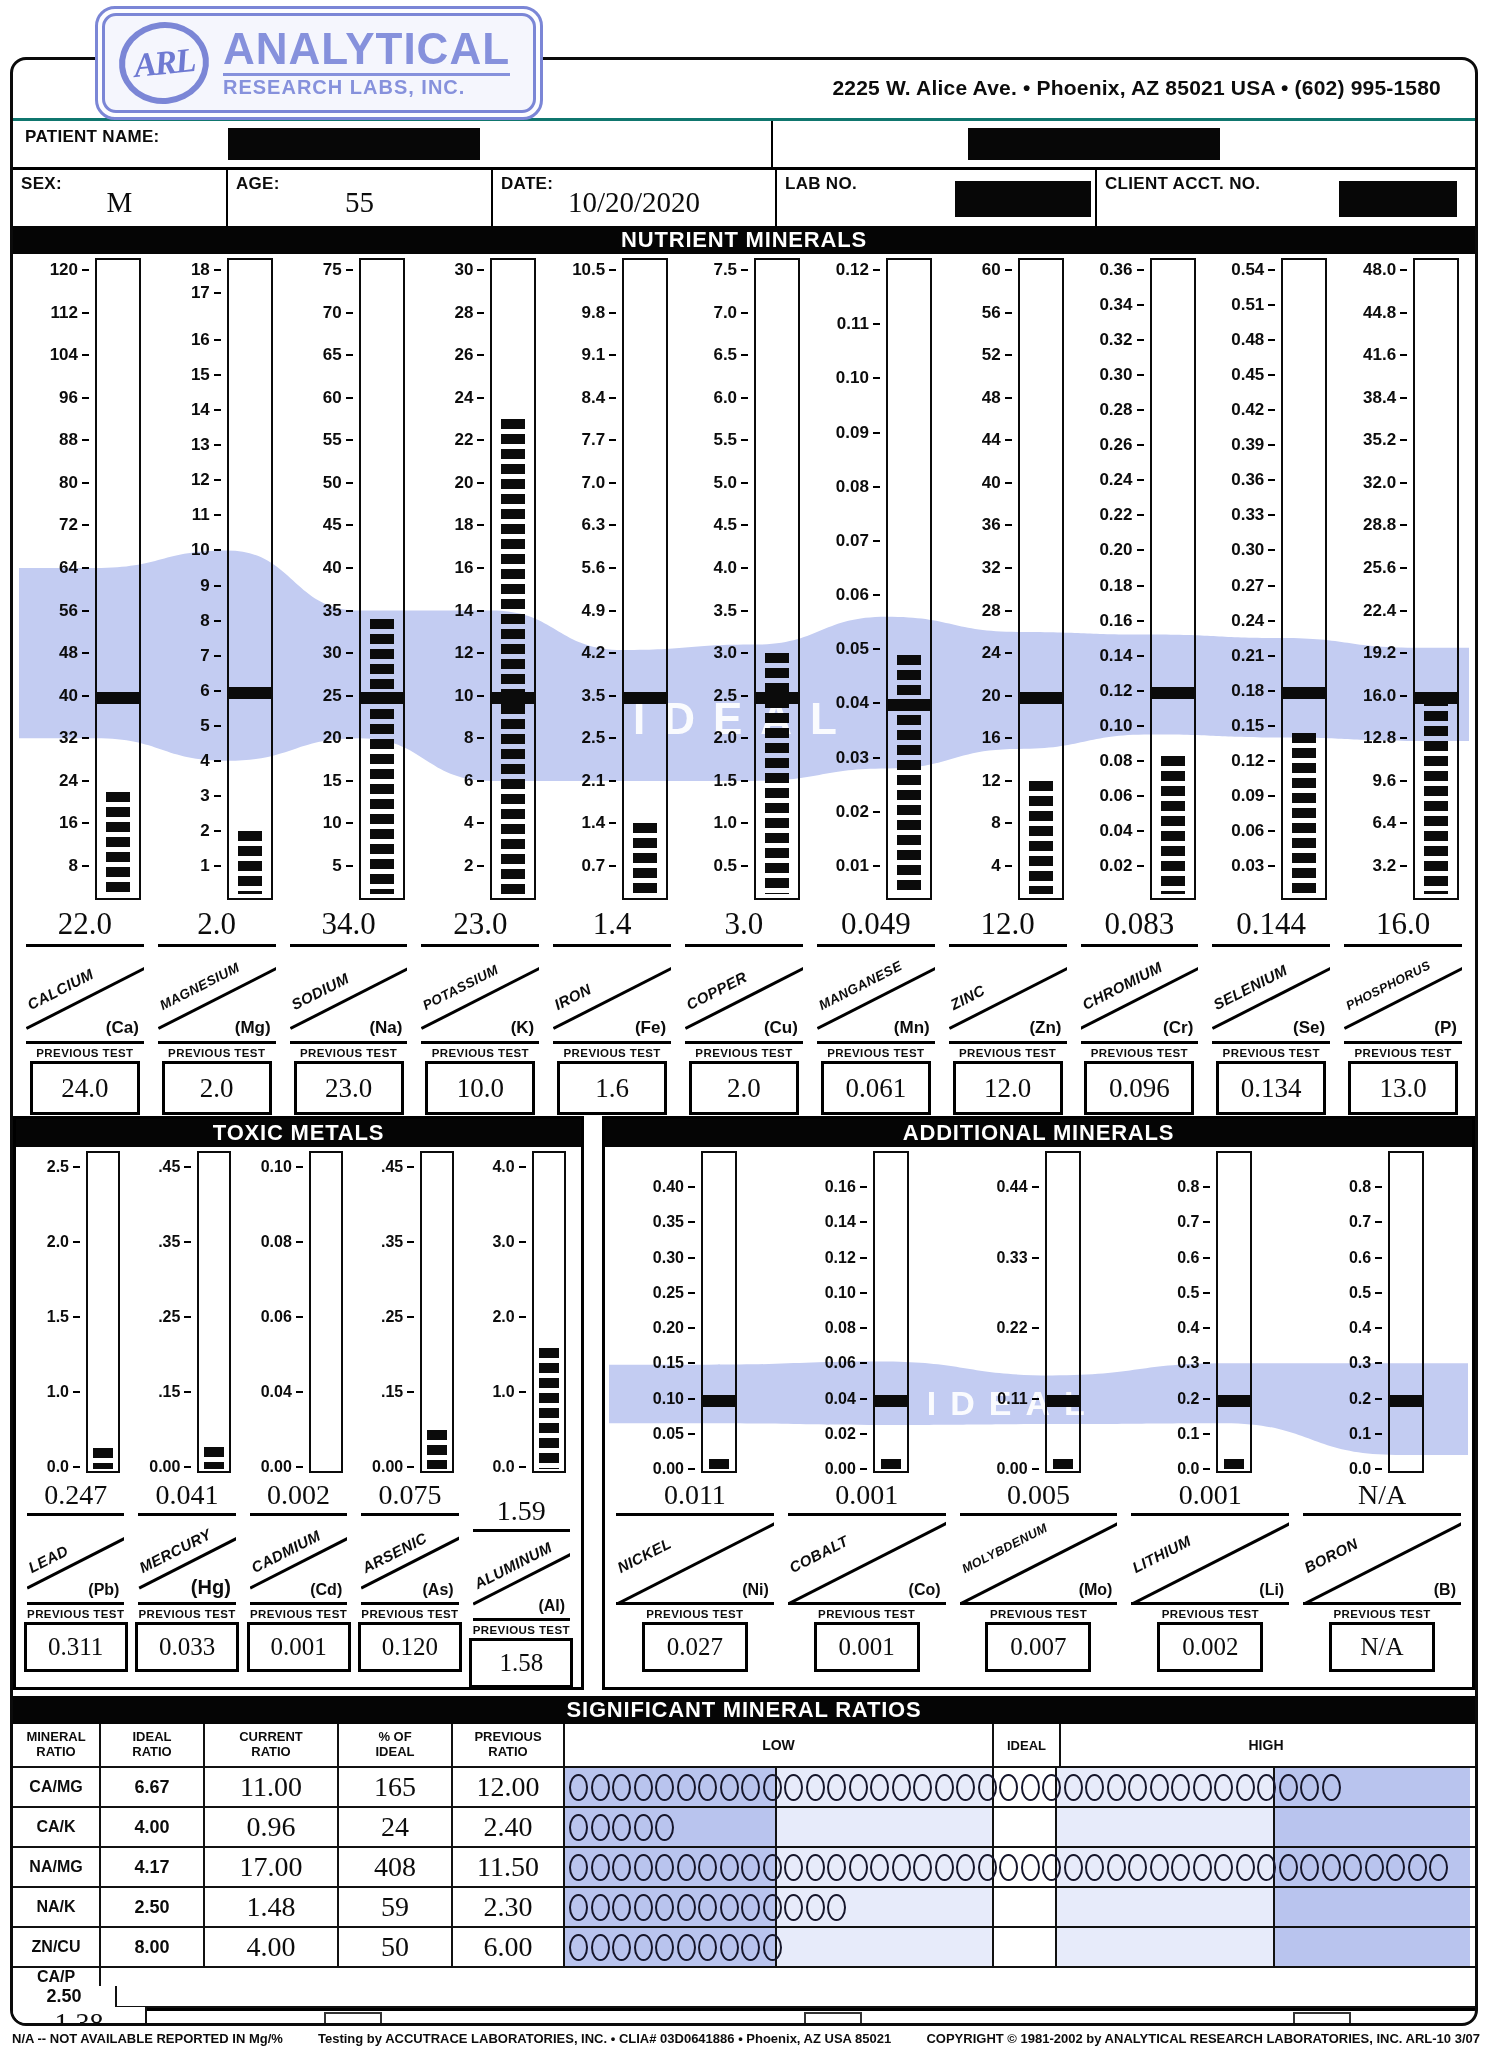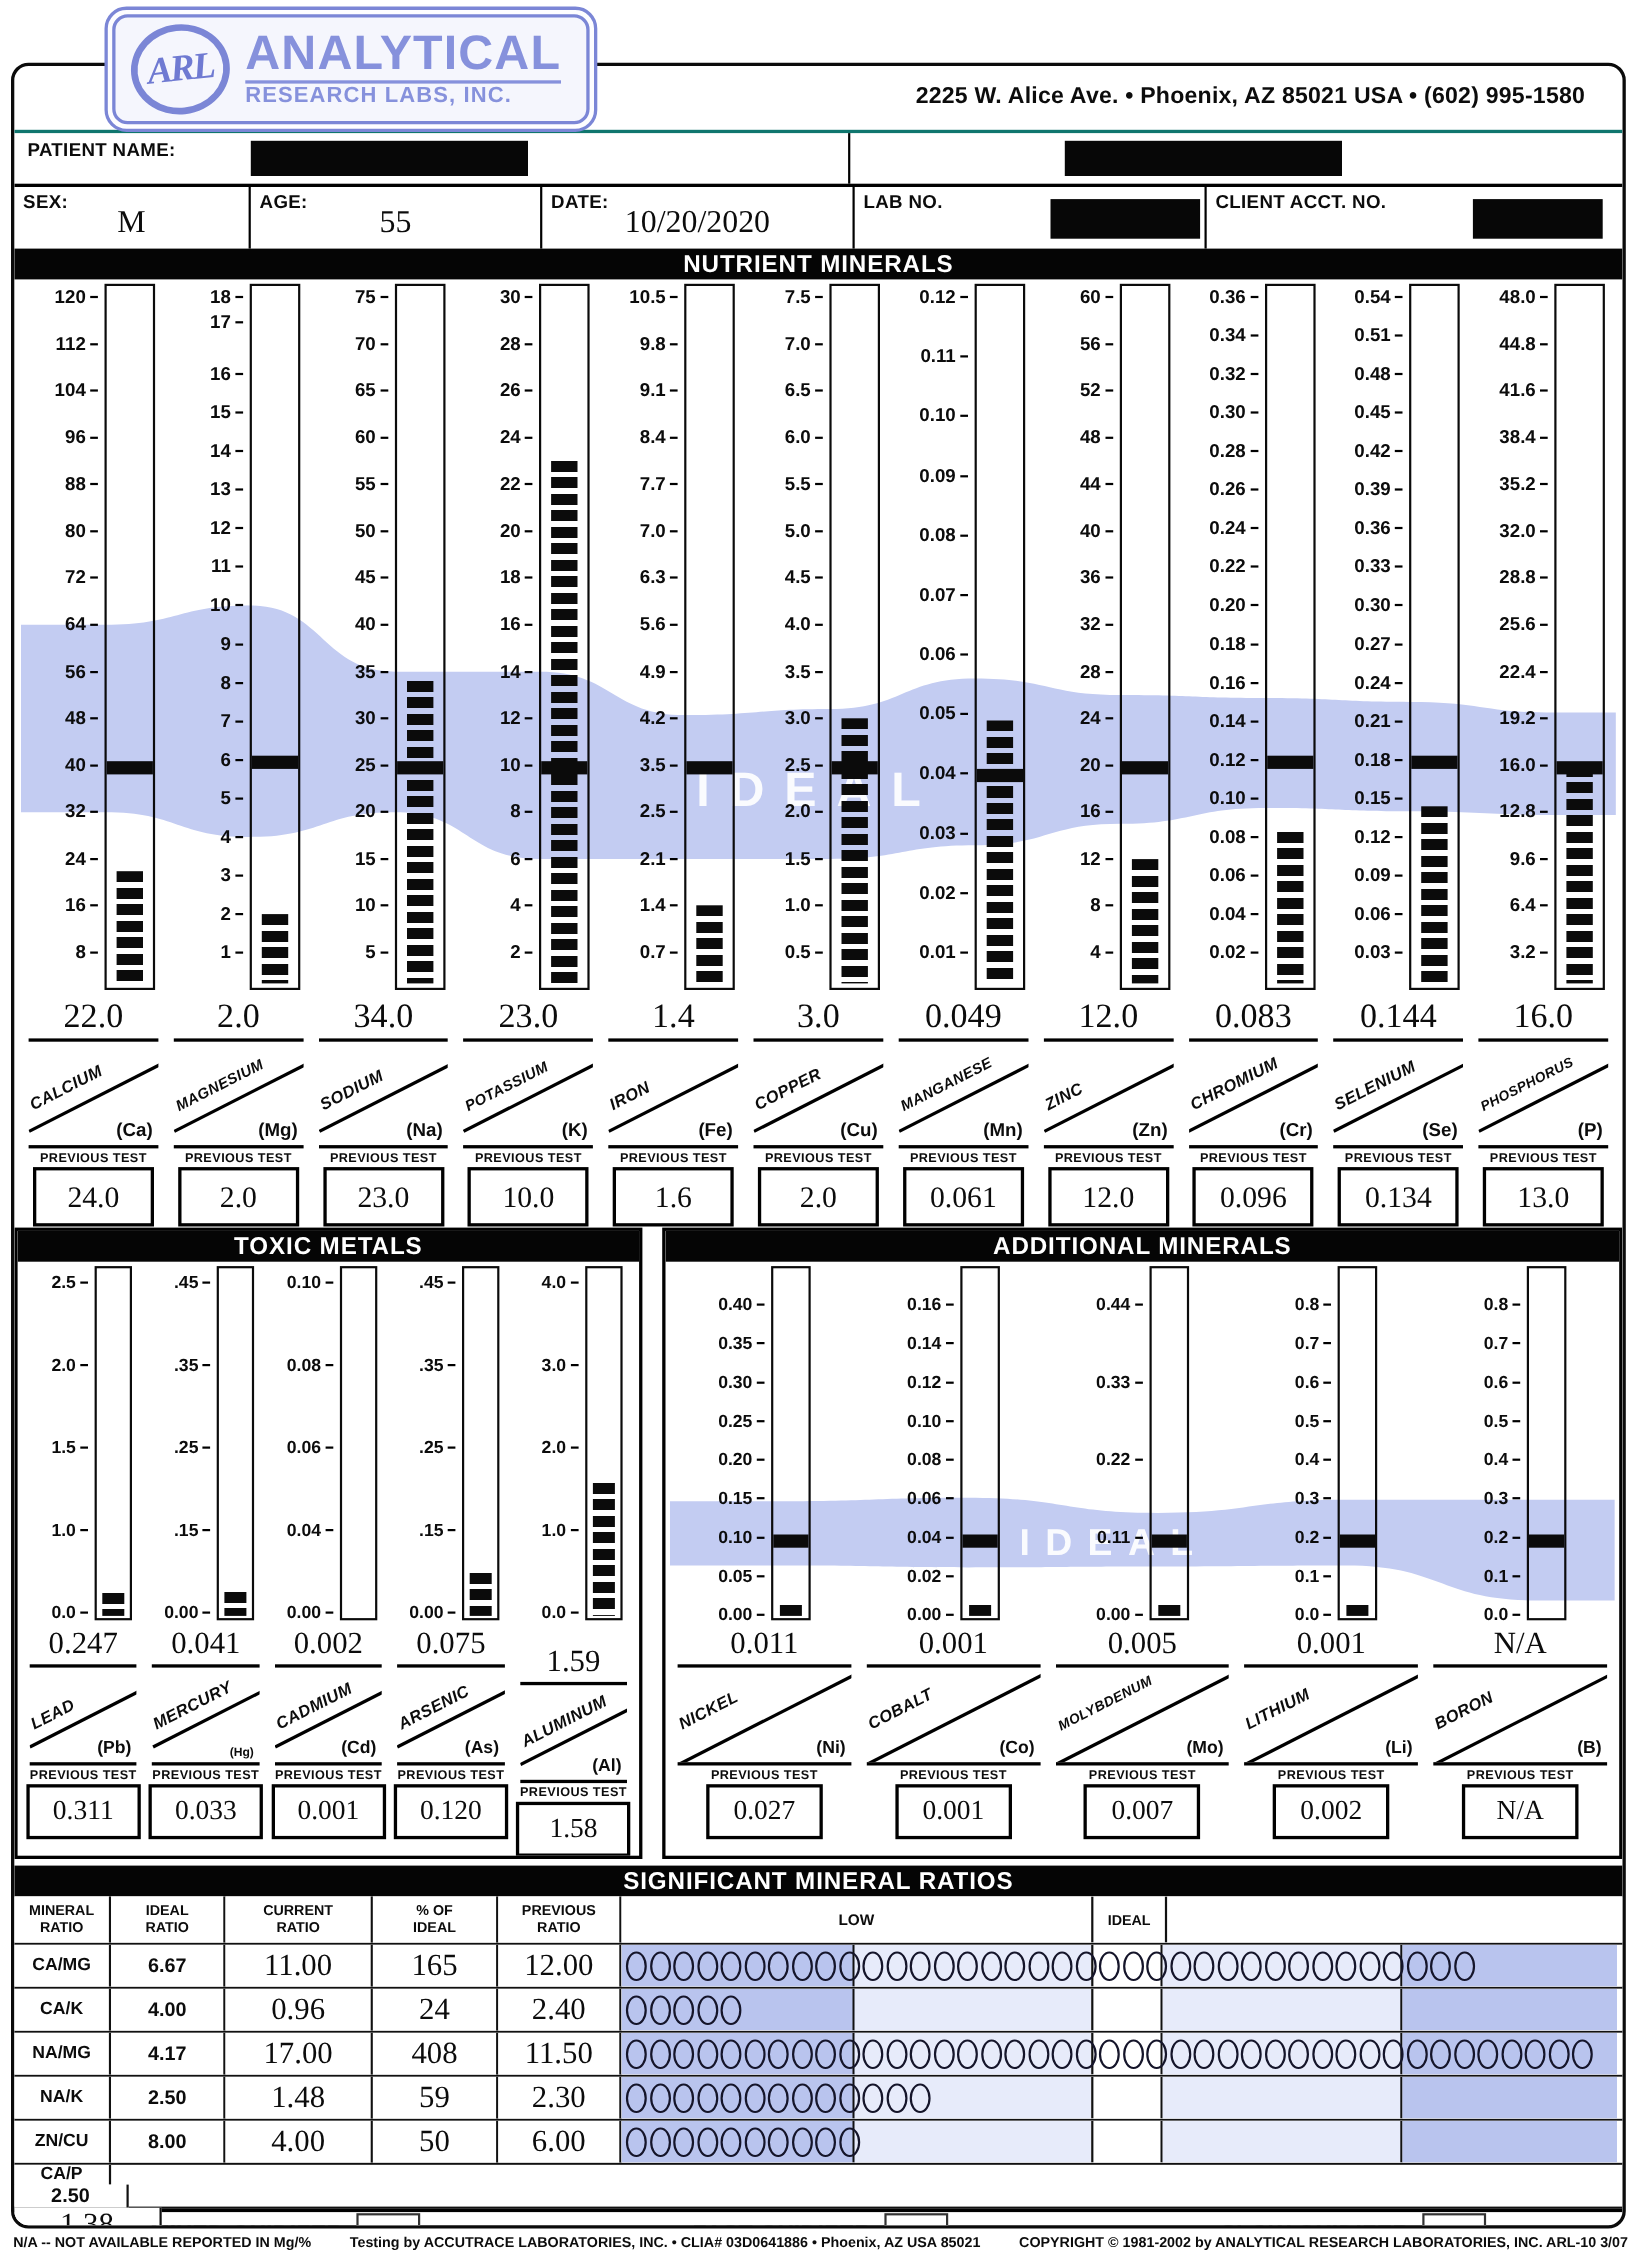--- a/index.html
+++ b/index.html
@@ -552,21 +552,21 @@
                     <div class="tick" style="top: 245px; font-size: 16px;"><span>.15</span><span class="t-dash"></span></div>
                     <div class="tick" style="top: 320px; font-size: 16px;"><span>0.00</span><span class="t-dash"></span></div>
                   </div>
                   <div class="col" style="left: 66px; top: 4px; width: 34px; height: 322px;"></div>
                   <div class="bar" style="left: 73px; top: 299.5px; width: 20px; height: 22.5px;"></div>
                 </div>
                 <div class="mineral-value" style="height: 36px; line-height: 36px; font-size: 28px;">0.041</div>
                 <div class="plate" style="height: 86px; margin: 0px 7px;">
                   <div class="diag" style="top: 44.72px; transform: rotate(-27deg);"></div>
                   <div class="mname" style="font-size: 15px; left: 6px; bottom: 25.8px; transform-origin: left bottom; transform: rotate(-27deg);">MERCURY</div>
-                  <div class="msym" style="font-size: 11px;">(Hg)</div>
+                  <div class="msym" style="font-size: 20px;">(Hg)</div>
                 </div>
                 <div class="prevlbl" style="margin-top: 3px;">PREVIOUS TEST</div>
                 <div class="prevbox" style="width: 98px; height: 44px; line-height: 44px; font-size: 25px;">0.033</div>
               </div>
               <div class="slot">
                 <div class="chart-area" style="height: 330px;">
                   <div class="tickwrap" style="width: 60px; height: 330px;">
                     <div class="tick" style="top: 20px; font-size: 16px;"><span>0.10</span><span class="t-dash"></span></div>
                     <div class="tick" style="top: 95px; font-size: 16px;"><span>0.08</span><span class="t-dash"></span></div>
                     <div class="tick" style="top: 170px; font-size: 16px;"><span>0.06</span><span class="t-dash"></span></div>
@@ -802,20 +802,21 @@
             </div>
             <div class="rt-cell rt-head" style="width: 112px;">
               <div>
                 <div>PREVIOUS</div>
                 <div>RATIO</div>
               </div>
             </div>
             <div class="rt-cell circle-zone" style="flex: 1 1 0%;">
               <div class="zone-lbl" style="left: 0px; width: 427px;">LOW</div>
               <div class="zone-lbl" style="left: 427px; width: 65px; border-left: 2px solid rgb(17, 17, 17); border-right: 2px solid rgb(17, 17, 17); font-size: 13px;">IDEAL</div>
+              <div class="zone-lbl" style="left: 492px; right: 0px;">HIGH</div>
             </div>
           </div>
           <div class="rt-row" style="height: 38px;">
             <div class="rt-cell" style="width: 88px; font: bold 16px &quot;Liberation Sans&quot;, sans-serif;">CA/MG</div>
             <div class="rt-cell" style="width: 104px; font: bold 18px &quot;Liberation Sans&quot;, sans-serif;">6.67</div>
             <div class="rt-cell" style="width: 134px; font: 28px &quot;Liberation Serif&quot;, serif;">11.00</div>
             <div class="rt-cell" style="width: 114px; font: 28px &quot;Liberation Serif&quot;, serif;">165</div>
             <div class="rt-cell" style="width: 112px; font: 28px &quot;Liberation Serif&quot;, serif;">12.00</div>
             <div class="rt-cell circle-zone" style="flex: 1 1 0%;">
               <div class="zstripe" style="left: 0px; width: 212px; background: rgb(185, 196, 238); border-right: 2px solid rgb(17, 17, 17);"></div>

